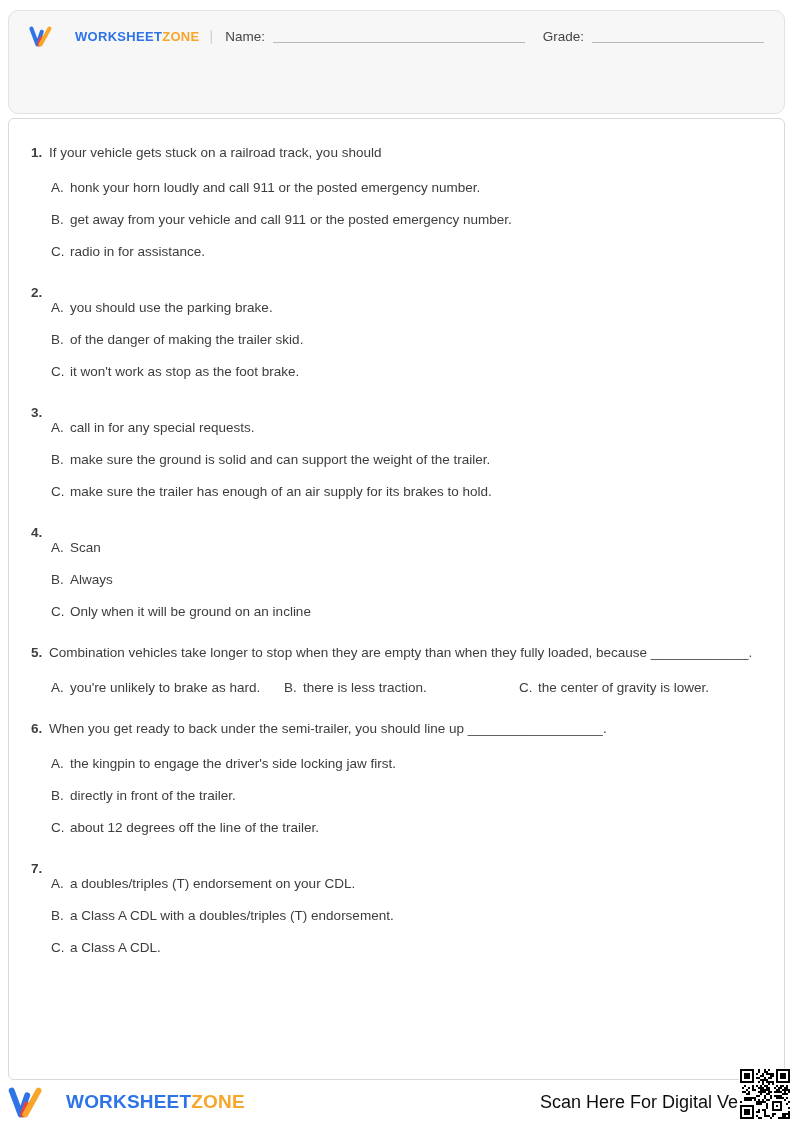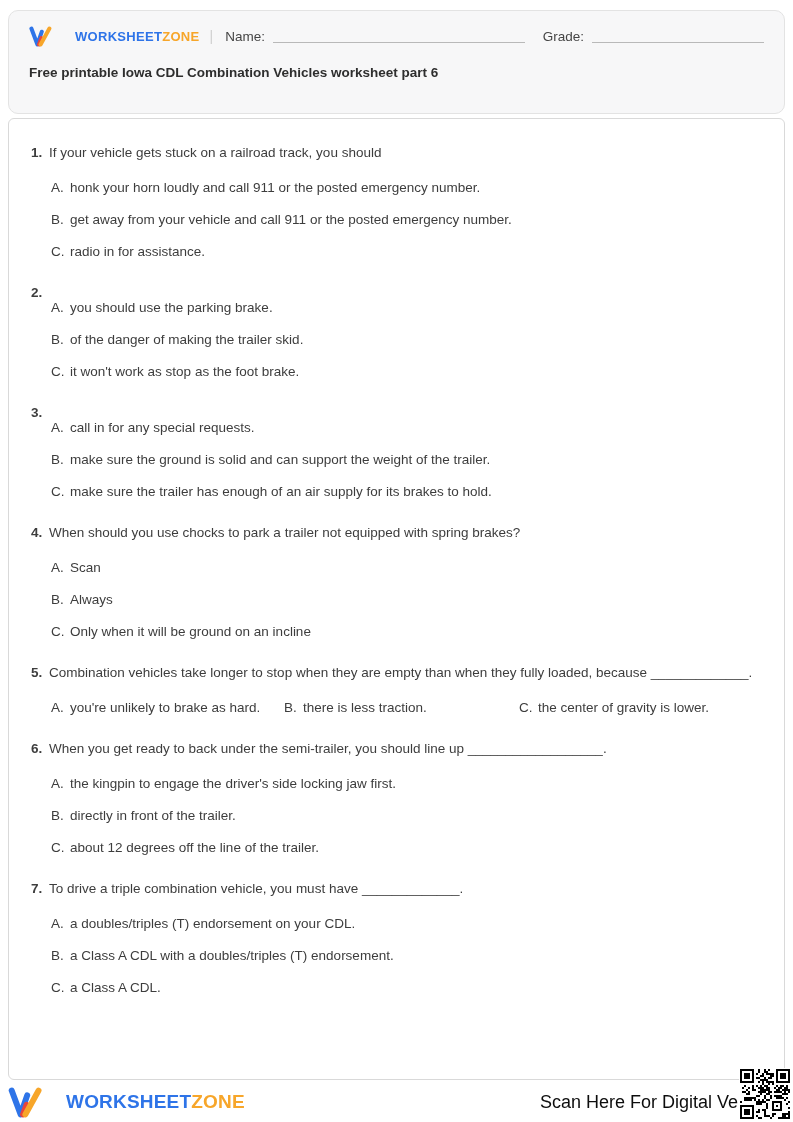--- a/index.html
+++ b/index.html
@@ -69,21 +69,20 @@
         <path d="M14.5 23 L25.5 3" fill="none" stroke-width="5" stroke-linecap="round" stroke="#f7a62a"></path>
       </svg>
       <span class="brand-text"><span class="brand-blue">WORKSHEET</span><span class="brand-orange">ZONE</span></span>
     </span>
     <span class="v-divider">|</span>
     <span class="field-label">Name:</span>
     <span class="name-line"></span>
     <span class="field-label">Grade:</span>
     <span class="grade-line"></span>
   </div>
-  <div class="ws-title">Free printable Iowa CDL Combination Vehicles worksheet part 6</div>
 </div>
 
 <div class="questions-card">
   <div id="question-list">
       <div class="question">
         <span class="q-num">1.</span>
         <div class="q-body">
           <div class="q-text">If your vehicle gets stuck on a railroad track, you should</div>
           <div class="options">
             <div class="option">
@@ -135,21 +134,20 @@
             <div class="option">
               <span class="opt-letter">C.</span>
               <span class="opt-text">make sure the trailer has enough of an air supply for its brakes to hold.</span>
             </div>
           </div>
         </div>
       </div>
       <div class="question">
         <span class="q-num">4.</span>
         <div class="q-body">
-          <div class="q-text">When should you use chocks to park a trailer not equipped with spring brakes?</div>
           <div class="options">
             <div class="option">
               <span class="opt-letter">A.</span>
               <span class="opt-text">Scan</span>
             </div>
             <div class="option">
               <span class="opt-letter">B.</span>
               <span class="opt-text">Always</span>
             </div>
             <div class="option">
@@ -195,21 +193,20 @@
             <div class="option">
               <span class="opt-letter">C.</span>
               <span class="opt-text">about 12 degrees off the line of the trailer.</span>
             </div>
           </div>
         </div>
       </div>
       <div class="question">
         <span class="q-num">7.</span>
         <div class="q-body">
-          <div class="q-text">To drive a triple combination vehicle, you must have _____________.</div>
           <div class="options">
             <div class="option">
               <span class="opt-letter">A.</span>
               <span class="opt-text">a doubles/triples (T) endorsement on your CDL.</span>
             </div>
             <div class="option">
               <span class="opt-letter">B.</span>
               <span class="opt-text">a Class A CDL with a doubles/triples (T) endorsement.</span>
             </div>
             <div class="option">

